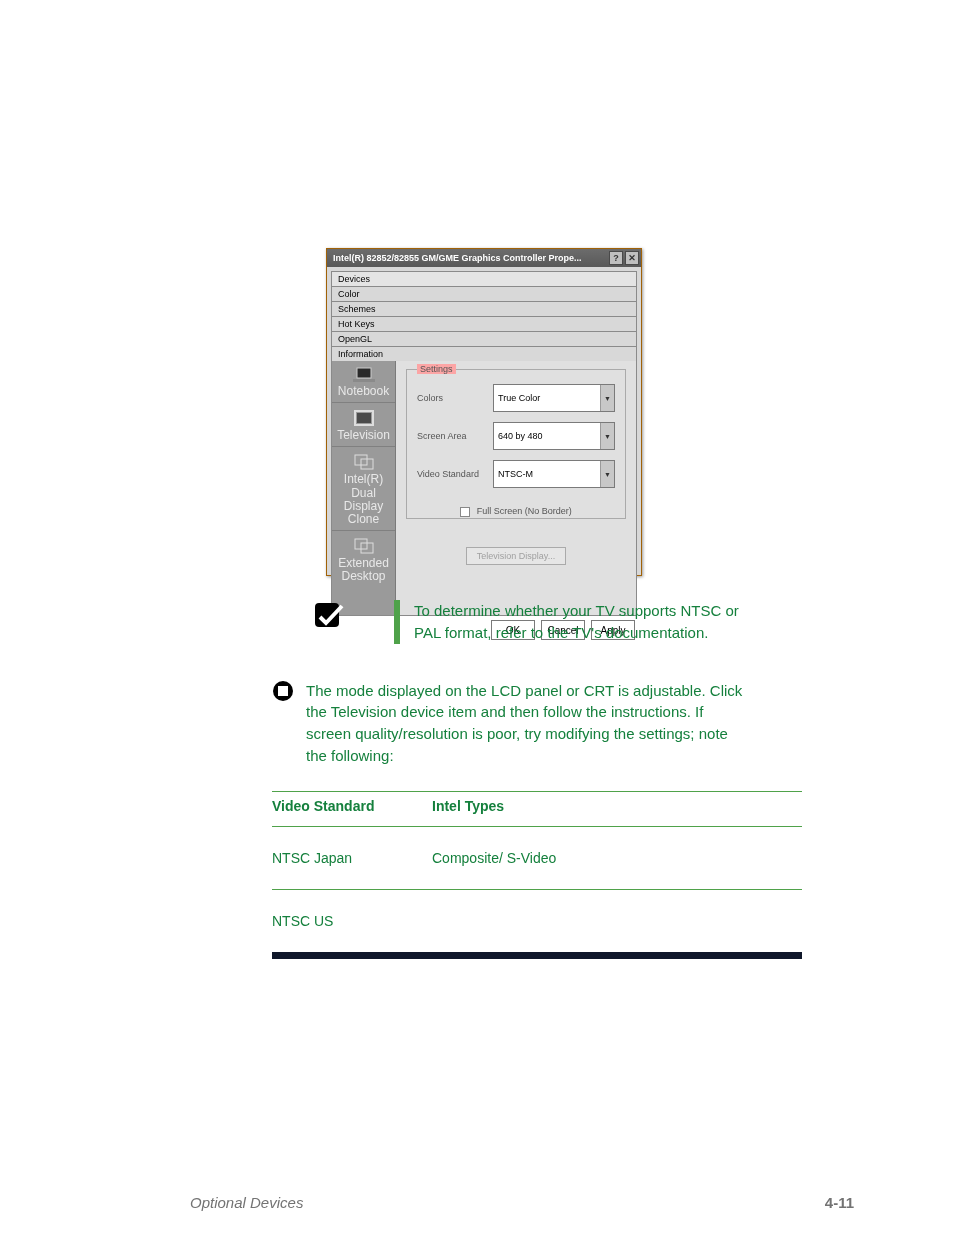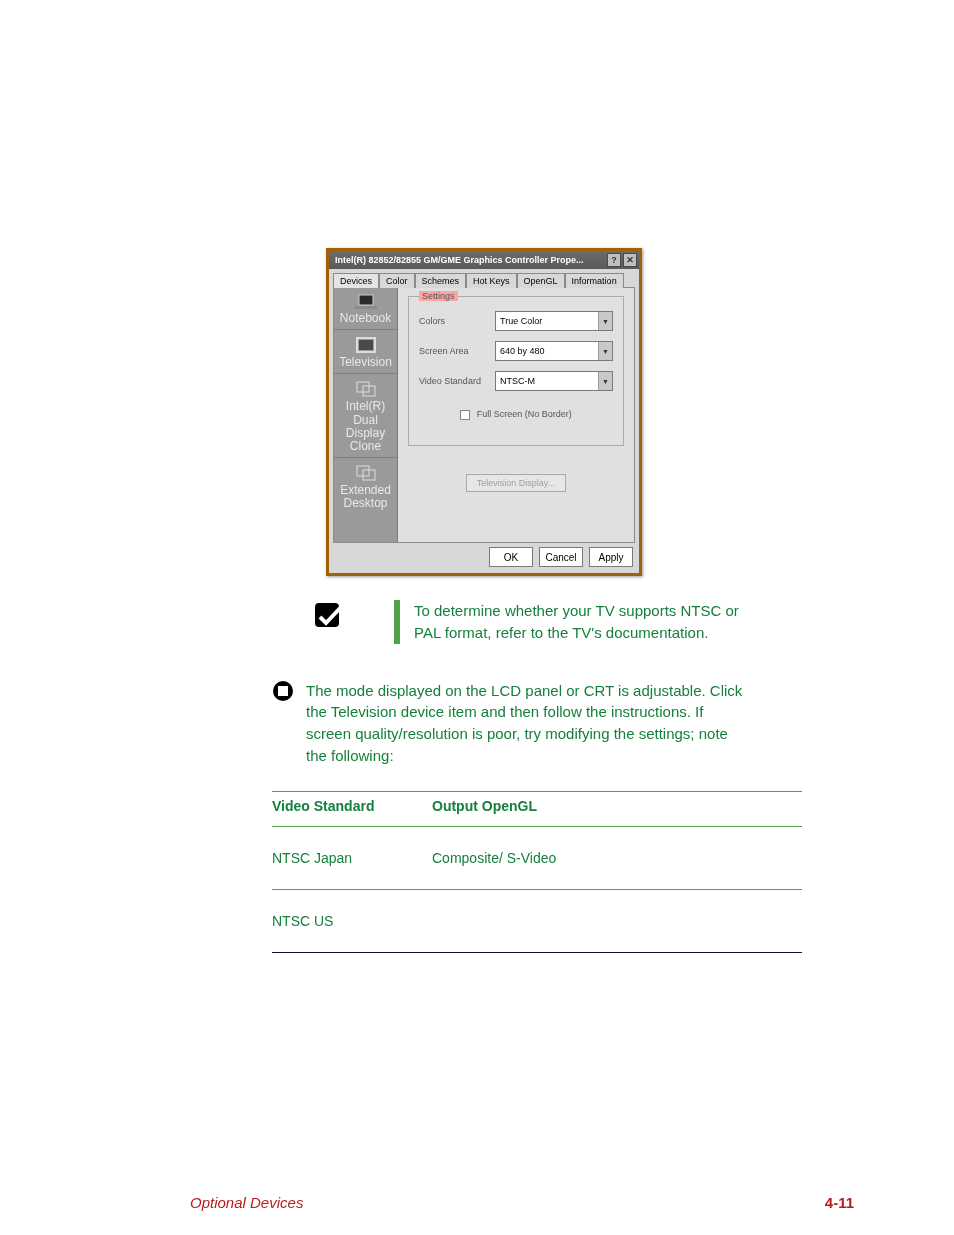--- a/index.html
+++ b/index.html
@@ -19,21 +19,21 @@
     position: relative;
     padding: 0 208px 0 208px;
   }
 
   
   .dialog {
     position: absolute;
     left: 326px; top: 248px;
     width: 316px; height: 328px;
     background: #d8d8d8;
-    border: 3px solid #a16207;
+    border: 1px solid #a16207;
     box-shadow: 1px 1px 3px rgba(0,0,0,.4);
     font-size: 9px;
     color: #000;
   }
   .titlebar {
     height: 18px;
     background: linear-gradient(#6c6c6c,#595959);
     color: #ffffff;
     display: flex;
     align-items: center;
@@ -48,20 +48,21 @@
     margin-left: 2px;
     display: flex; align-items: center; justify-content: center;
     font-size: 9px; color: #333;
     cursor: default;
   }
 
   .tabstrip {
     display: flex;
     padding: 3px 4px 0 4px;
     margin-top: 0;
+    flex-direction: column;
   }
   .tab {
     padding: 2px 6px;
     margin-right: 0;
     background: #d8d8d8;
     border: 1px solid #8a8a8a;
     border-bottom: none;
     font-size: 9px;
     position: relative;
     top: 1px;
@@ -121,21 +122,21 @@
   .row {
     display: flex;
     align-items: center;
     margin-top: 10px;
   }
   .row .lbl { width: 76px; color: #555; }
   .row .combo {
     flex: 1;
     border: 1px solid #7a7a7a;
     background: #ffffff;
-    height: 20px;
+    height: 28px;
     display: flex;
     align-items: center;
     padding: 0 4px;
     position: relative;
   }
   .combo .arrow {
     position: absolute;
     right: 0; top: 0; bottom: 0;
     width: 14px;
     background: #c8c8c8;
@@ -230,33 +231,33 @@
     width: 530px;
     font-size: 14px;
   }
   .t-row {
     border-top: 1px solid #4fa24a;
     padding: 21px 0;
     display: flex;
     min-height: 32px;
     align-items: flex-start;
   }
-  .t-row:last-child { border-bottom: 1px solid #0f172a; }
+  .t-row:last-child { border-bottom: 7px solid #0f172a; }
   .t-head { font-weight: bold; min-height: 20px; padding: 4px 0 10px; }
   .t-c1 { width: 160px; flex-shrink: 0; }
   .t-c2 { flex: 1; }
 
   .page-footer {
     position: absolute;
     left: 190px; right: 100px;
     bottom: 24px;
     display: flex;
     justify-content: space-between;
     font-style: italic;
-    color: #b91c1c;
+    color: #737373;
     font-size: 15px;
   }
   .page-footer .pn { font-style: normal; font-weight: bold; font-size: 15px; }
 
 </style>
 </head>
 <body>
 
 <div class="page">
 
@@ -376,21 +377,21 @@
           <circle cx="11" cy="11" r="10" fill="#000"></circle>
           <rect x="6" y="6" width="10" height="10" fill="#fff"></rect>
         </svg>
       </div>
       <div class="section-text">The mode displayed on the LCD panel or CRT is adjustable. Click the Television device item and then follow the instructions. If screen quality/resolution is poor, try modifying the settings; note the following:</div>
     </div>
 
     <div class="table-wrap">
       <div class="t-row t-head">
         <div class="t-c1">Video Standard</div>
-        <div class="t-c2">Output OpenGL</div>
+        <div class="t-c2">Intel Types</div>
       </div>
       <div class="t-row">
         <div class="t-c1">NTSC Japan</div>
         <div class="t-c2">Composite/ S-Video</div>
       </div>
       <div class="t-row">
         <div class="t-c1">NTSC US</div>
         <div class="t-c2"></div>
       </div>
     </div>

